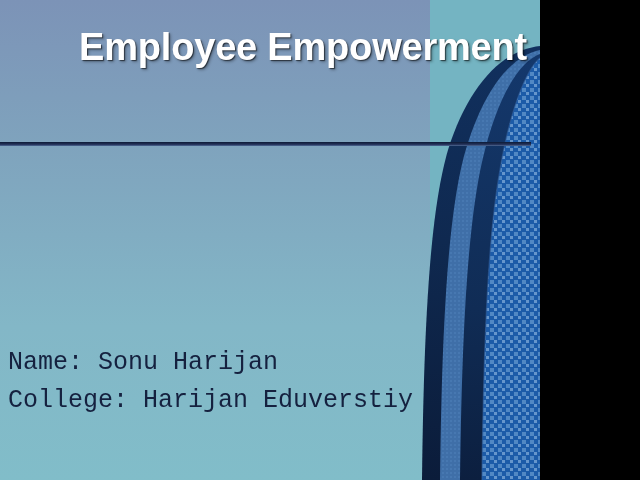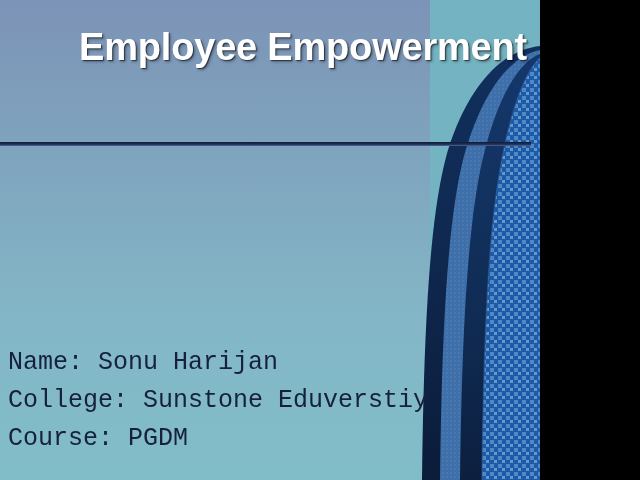--- a/index.html
+++ b/index.html
@@ -167,17 +167,16 @@
     </svg>
   </div>
 
   <div class="banner"></div>
   <div class="banner-edge"></div>
 
   <div class="title">Employee Empowerment</div>
 
   <div class="subtitle">
     <div class="subtitle-line">Name: Sonu Harijan</div>
-    <div class="subtitle-line">College: Sunstone Eduverstiy</div>
-    <div class="subtitle-line">Course: PGDM</div>
+    <div class="subtitle-line">College: Harijan Eduverstiy</div>
   </div>
 
 </div>
 
 </body></html>

